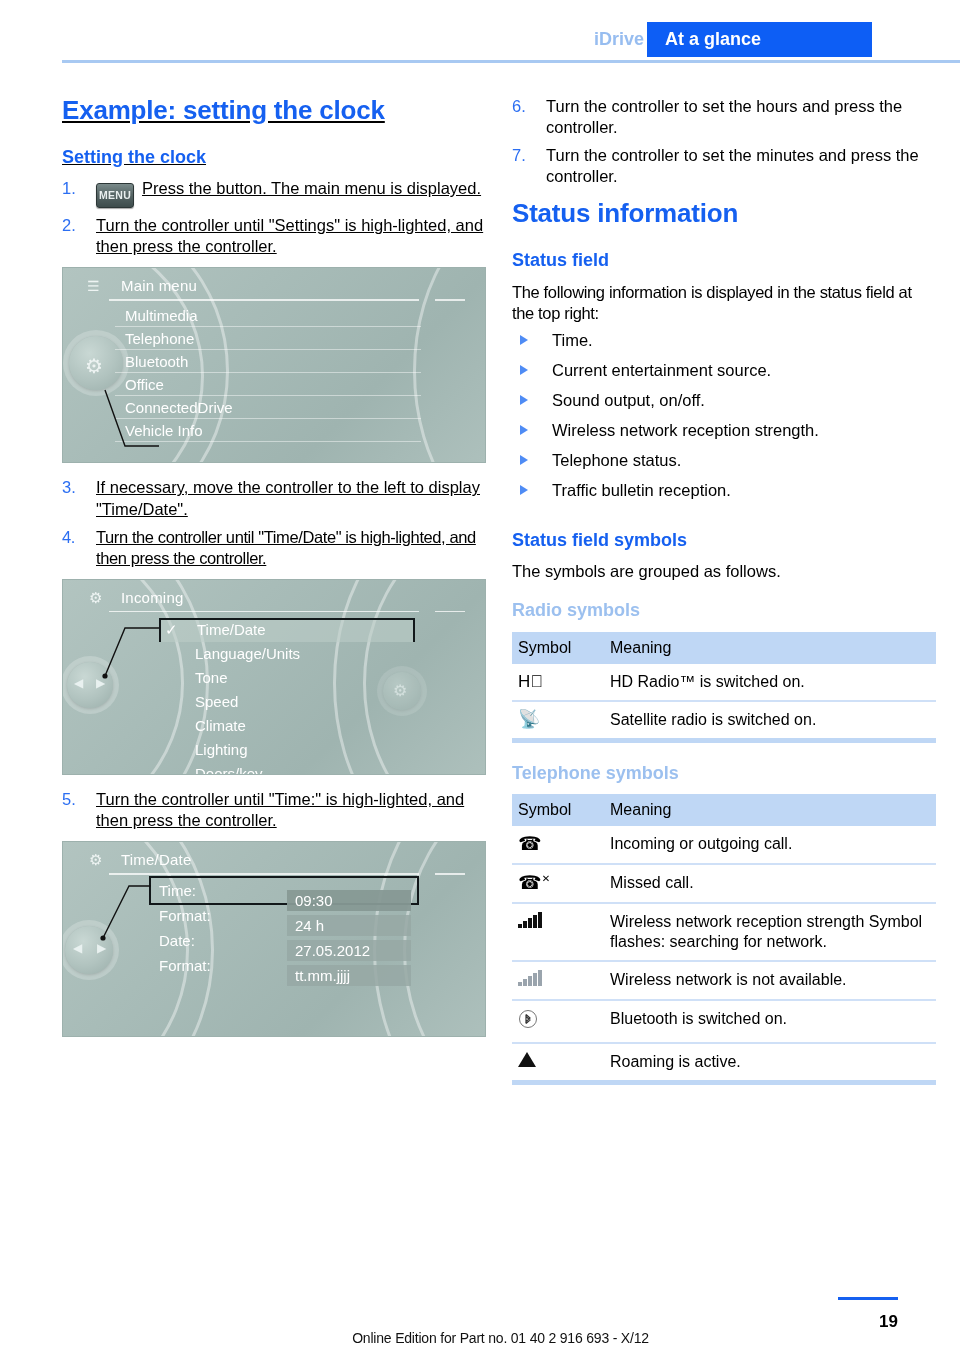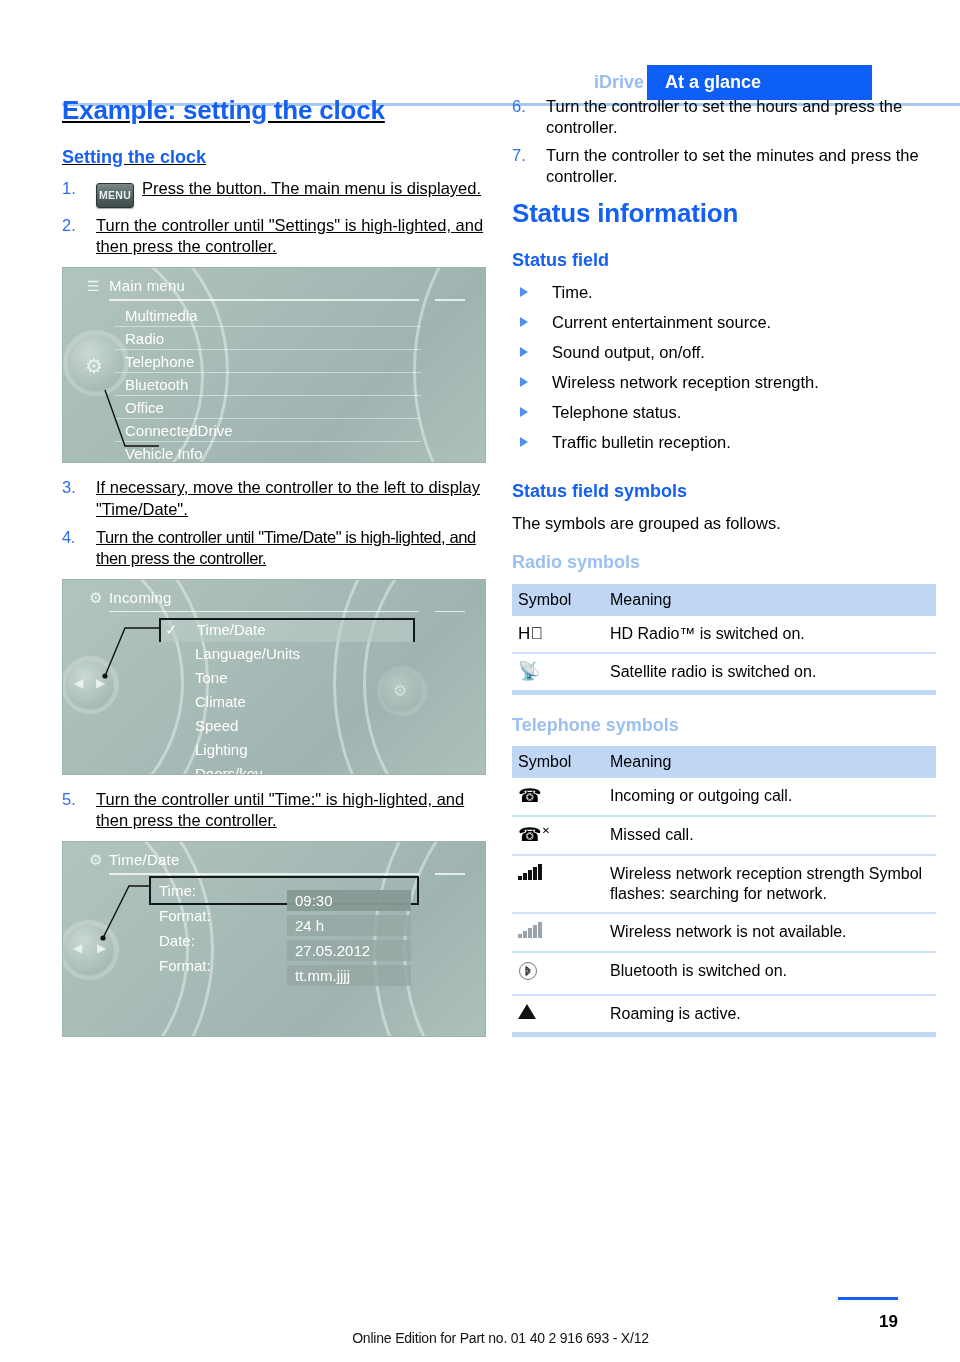--- a/index.html
+++ b/index.html
@@ -3,21 +3,21 @@
 <meta charset="utf-8">
 <style>
   html,body{margin:0;padding:0;}
   body{
     width:960px;height:1362px;background:#ffffff;
     font-family:"Liberation Sans", sans-serif;
     color:#000;position:relative;overflow:hidden;
   }
 
   
-  .page-header{position:absolute;left:0;top:0;width:872px;height:62px;margin-top:43px;}
+  .page-header{position:absolute;left:0;top:0;width:872px;height:62px;}
   .hdr-tab-blue{
     position:absolute;right:0;top:22px;height:35px;
     background:#0d5ef5;color:#fff;font-weight:bold;font-size:18px;
     display:flex;align-items:center;padding:0 22px 0 18px;box-sizing:border-box;
     min-width:225px;
   }
   .hdr-tab-light{
     position:absolute;right:228px;top:22px;height:35px;
     color:#97bdf0;font-weight:bold;font-size:18px;
     display:flex;align-items:center;
@@ -89,21 +89,21 @@
   .shot .arc{
     position:absolute;border:3px solid rgba(255,255,255,.40);
     border-radius:50%;background:transparent;
   }
   .shot .knob{
     position:absolute;border-radius:50%;
     background:radial-gradient(circle at 38% 32%, #c9d8d4 0%, #b1c3bf 55%, #9aaeaa 100%);
     box-shadow:0 0 0 6px rgba(255,255,255,.22), 0 1px 3px rgba(0,0,0,.2);
   }
   .shot .title{
-    position:absolute;left:46px;top:9px;color:#ffffff;font-size:15px;
+    position:absolute;left:58px;top:9px;color:#ffffff;font-size:15px;
     letter-spacing:.2px;
   }
   .shot .title-icon{
     position:absolute;left:24px;top:10px;color:#eef4f3;font-size:14px;
   }
   .shot .title-rule{
     position:absolute;left:46px;top:31px;width:310px;height:1.5px;
     background:rgba(255,255,255,.75);
   }
   .shot .title-rule2{
@@ -215,21 +215,20 @@
       <div class="arc" style="left:350px;top:-70px;width:240px;height:340px;"></div>
     </div>
     <div class="knob" style="left:6px;top:68px;width:54px;height:54px;"></div>
     <div style="position:absolute;left:22px;top:86px;font-size:20px;color:#edf3f2;">⚙</div>
     <div class="title-icon">☰</div>
     <div class="title">Main menu</div>
     <div class="title-rule"></div>
     <div class="title-rule2"></div>
     <div class="rows">
       <div class="row">Multimedia</div>
-      <div class="row">Radio</div>
       <div class="row">Telephone</div>
       <div class="row">Bluetooth</div>
       <div class="row">Office</div>
       <div class="row">ConnectedDrive</div>
       <div class="row">Vehicle Info</div>
 
     </div>
     <svg width="424" height="196" style="position:absolute;left:0;top:0;pointer-events:none;">
       <polyline points="42,122 62,178 96,178" class="leader"></polyline>
     </svg>
@@ -262,22 +261,22 @@
     <div class="title">Incoming</div>
     <div class="title-rule"></div>
     <div class="title-rule2"></div>
     <div class="rows2">
       <div class="row sel">
         <span class="check" style="left:4px;">✓</span>
         <span style="margin-left:22px;">Time/Date</span>
       </div>
       <div class="row" style="padding-left:36px;">Language/Units</div>
       <div class="row" style="padding-left:36px;">Tone</div>
+      <div class="row" style="padding-left:36px;">Speed</div>
       <div class="row" style="padding-left:36px;">Climate</div>
-      <div class="row" style="padding-left:36px;">Speed</div>
       <div class="row" style="padding-left:36px;">Lighting</div>
       <div class="row" style="padding-left:36px;">Doors/key</div>
     </div>
     <svg width="424" height="196" style="position:absolute;left:0;top:0;pointer-events:none;">
       <polyline points="42,96 62,48 96,48" class="leader"></polyline>
       <circle cx="42" cy="96" r="2.6" fill="#111"></circle>
     </svg>
   </div>
 
   <ol class="steps">
@@ -336,20 +335,21 @@
     </li>
     <li>
       <span class="num">7.</span>
       <span>Turn the controller to set the minutes and press the controller.</span>
     </li>
   </ol>
 
   <h1 class="chapter spaced">Status information</h1>
 
   <h2 class="sec">Status field</h2>
+  <p class="body tight">The following information is displayed in the status field at the top right:</p>
 
   <ul class="tri">
     <li><span class="tbullet"></span><span>Time.</span></li>
     <li><span class="tbullet"></span><span>Current entertainment source.</span></li>
     <li><span class="tbullet"></span><span>Sound output, on/off.</span></li>
     <li><span class="tbullet"></span><span>Wireless network reception strength.</span></li>
     <li><span class="tbullet"></span><span>Telephone status.</span></li>
     <li><span class="tbullet"></span><span>Traffic bulletin reception.</span></li>
   </ul>
 

